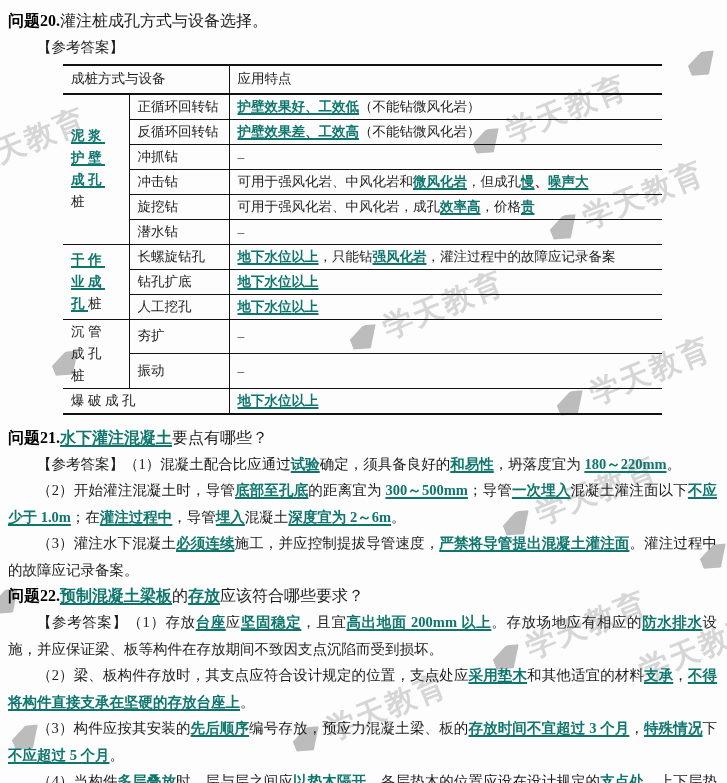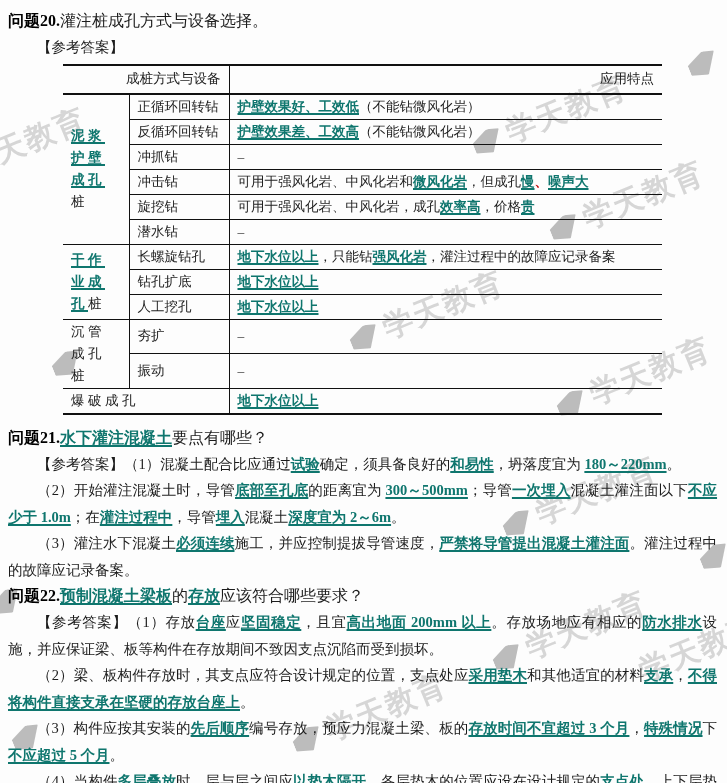--- a/index.html
+++ b/index.html
@@ -27,21 +27,21 @@
   .seg-r  { color:#0f766e; font-weight:bold; text-decoration:underline;
             text-decoration-thickness:1.5px; text-underline-offset:2px; }
   .seg-rn { color:#c00000; font-weight:bold; }
   
   .pile-table { border-collapse:collapse; table-layout:fixed; width:599px;
                 margin:3px 0 0 55px; font-size:13.5px;
                 border-top:2px solid #111; border-bottom:2px solid #111; }
   .pile-table th, .pile-table td { border:1px solid #111; padding:1px 8px;
                 vertical-align:middle; overflow:hidden; }
   .pile-table thead th { border-bottom:2px solid #111; font-weight:normal;
-                text-align:right; height:25px; }
+                text-align:left; height:25px; }
   .pile-table td { height:22px; }
   .b-noleft  { border-left:none !important; }
   .b-noright { border-right:none !important; }
   .c-name { letter-spacing:3.5px; line-height:22px; padding:2px 3px 2px 6px;margin-left:28px; }
 </style>
 </head>
 <body>
 
 <div class="page">
 

